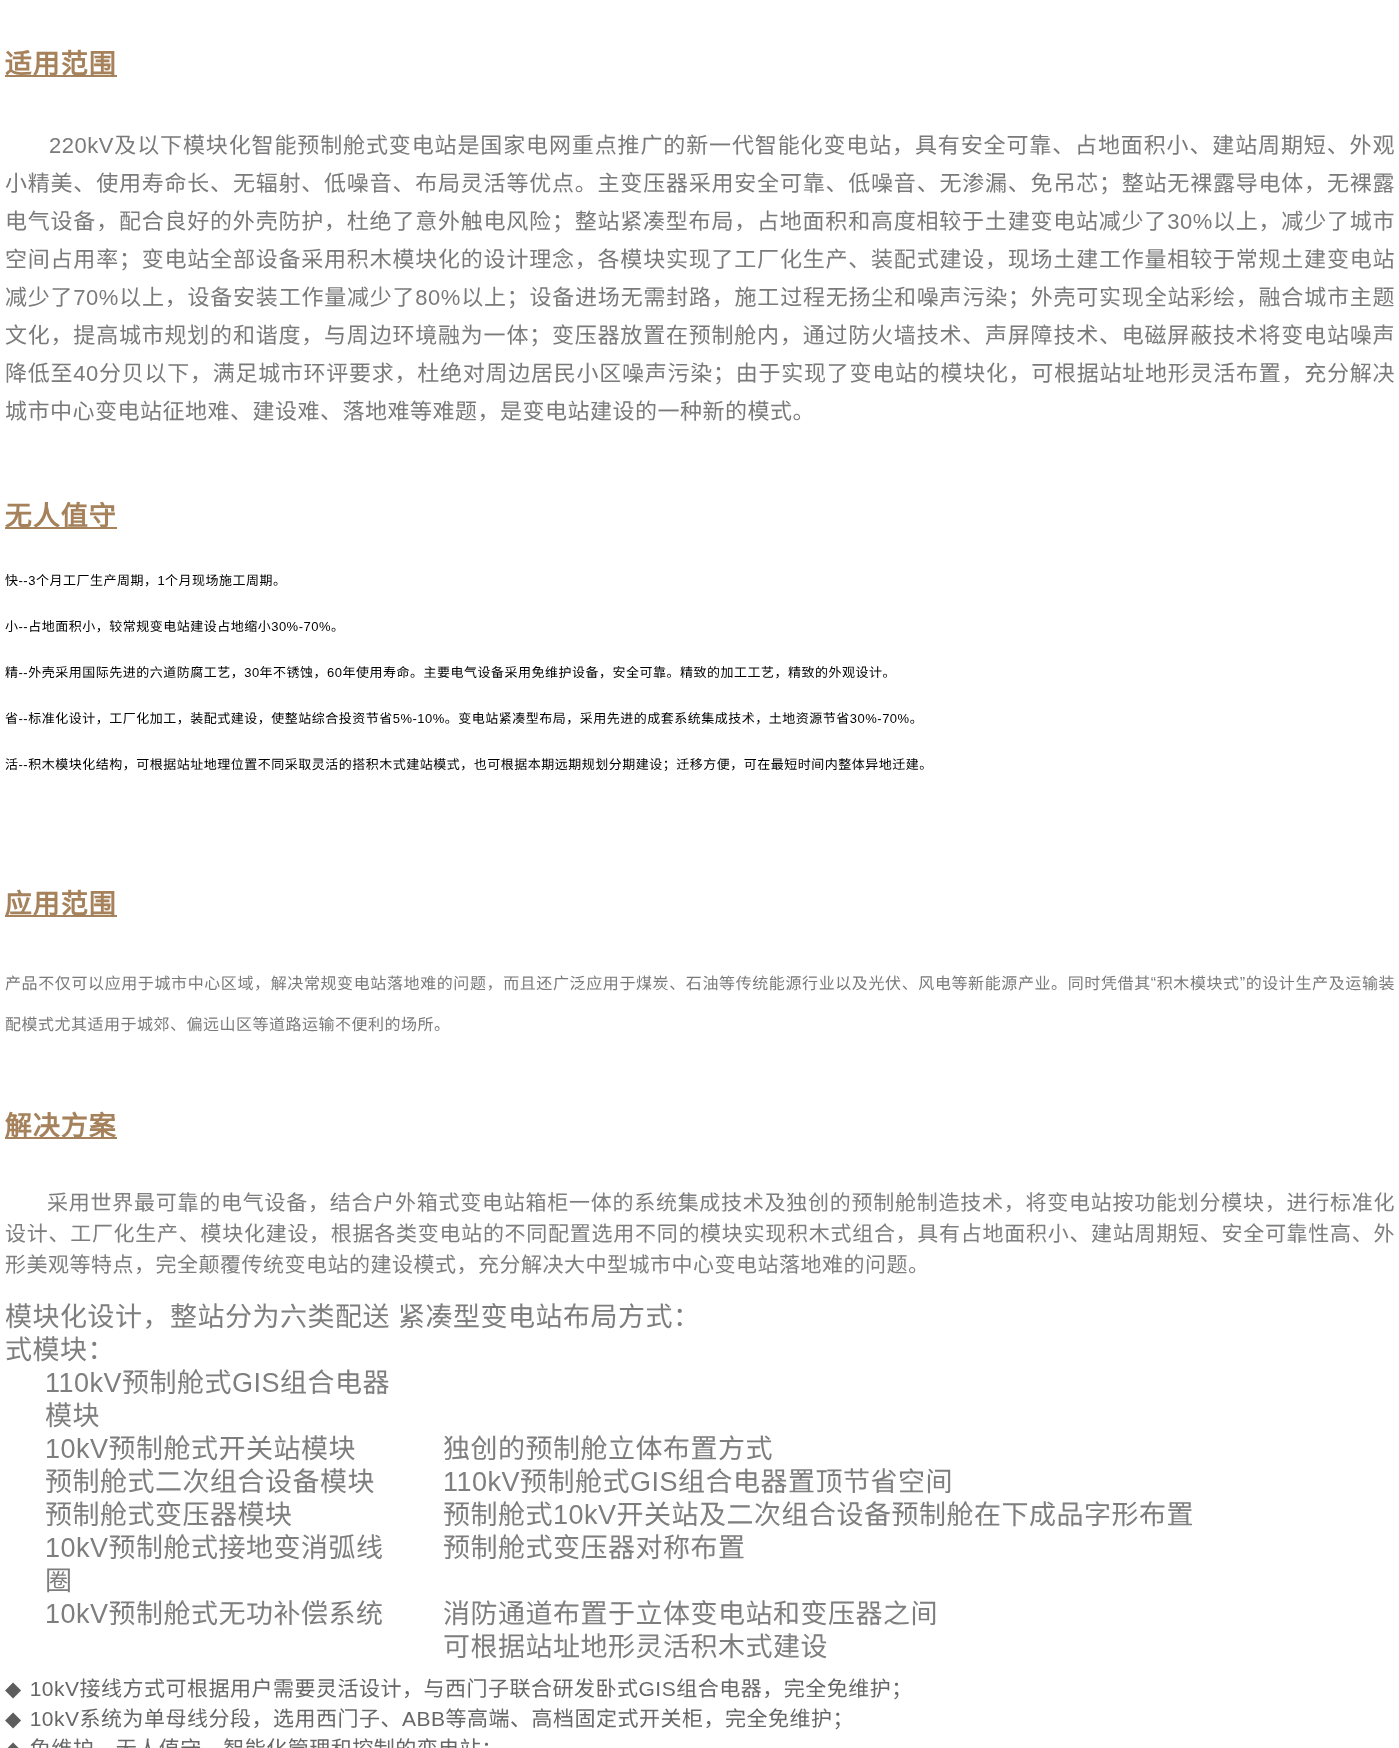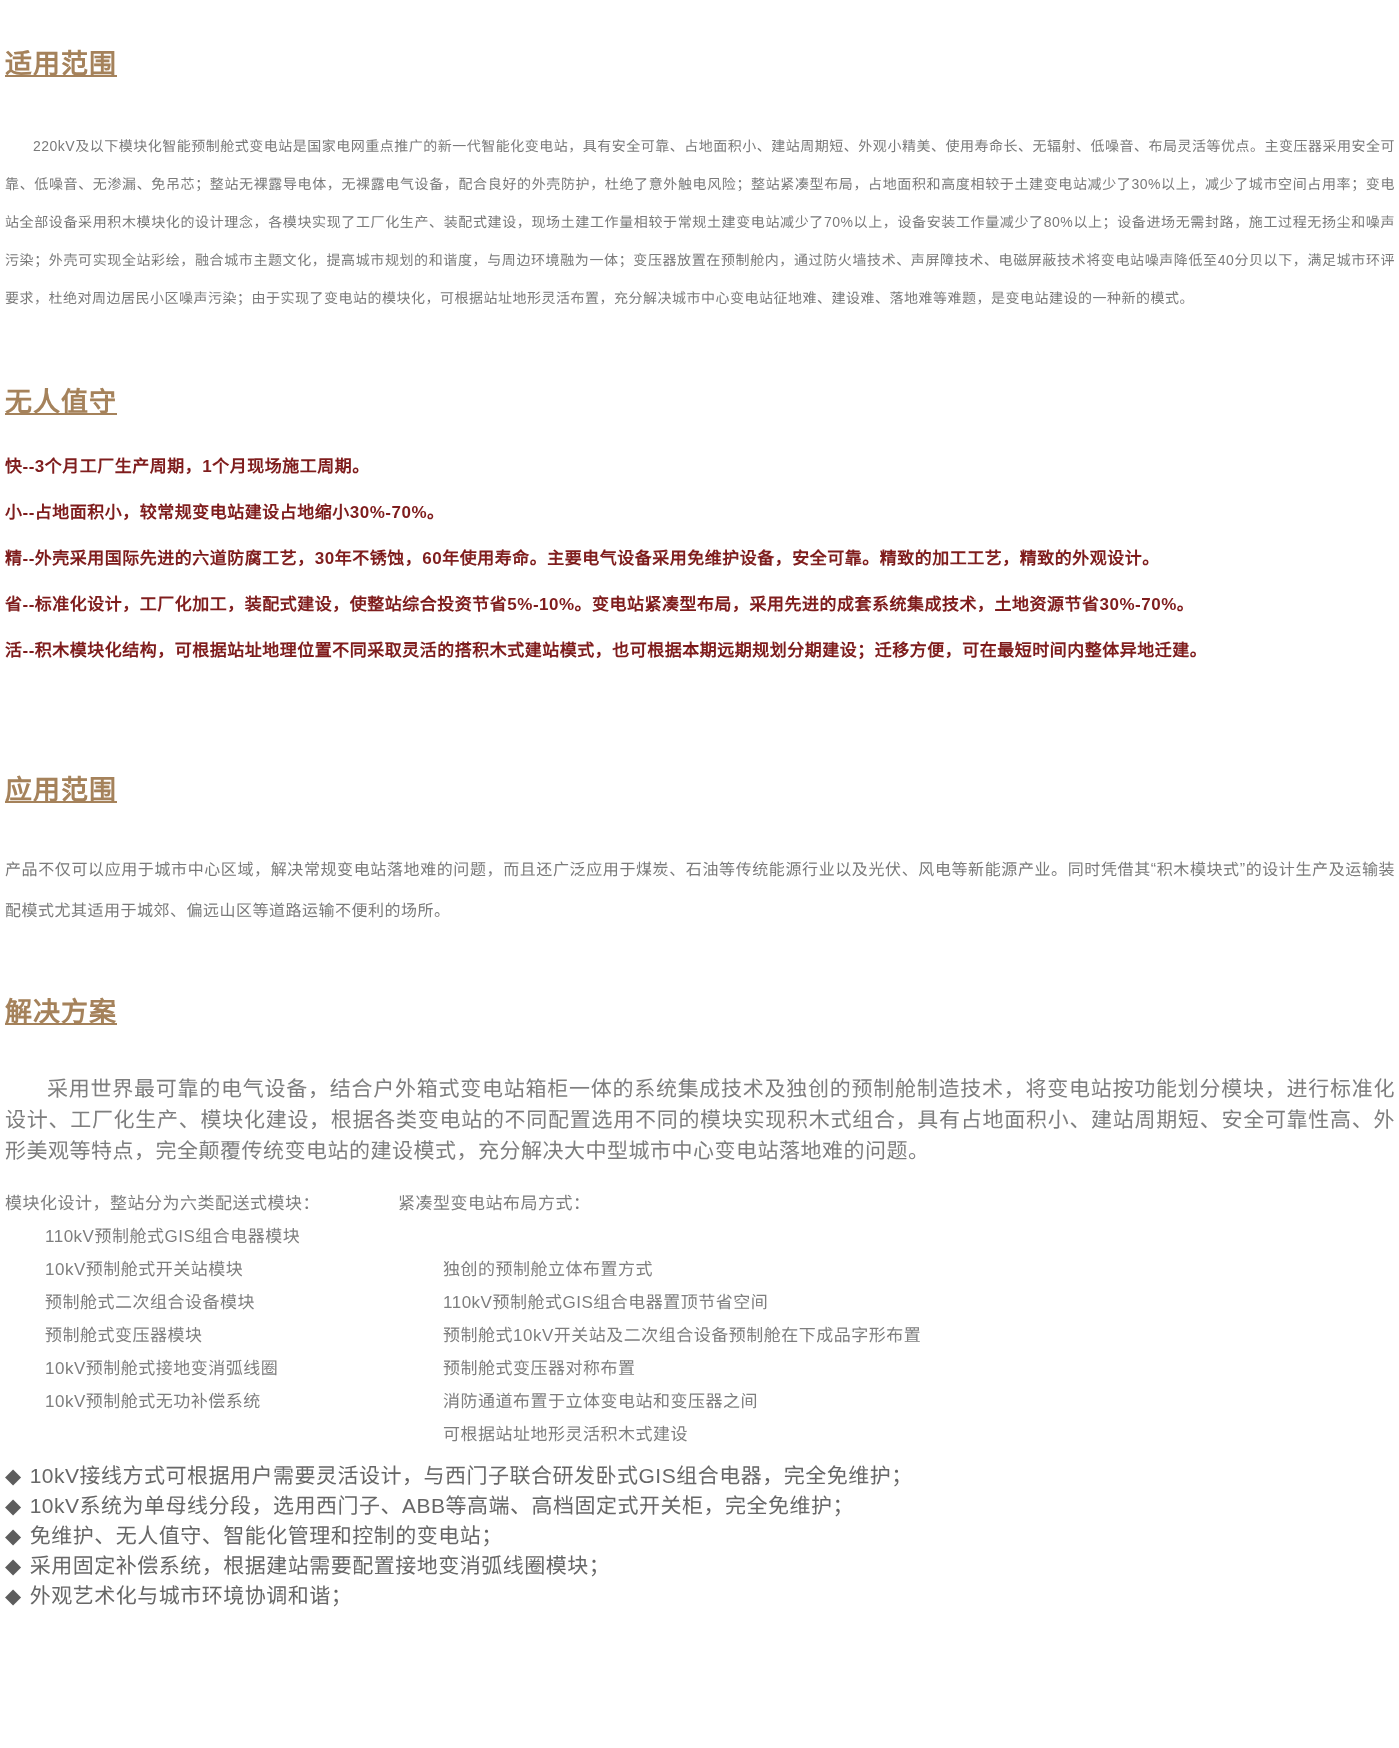--- a/index.html
+++ b/index.html
@@ -22,50 +22,49 @@
   }
 
   .para {
     color: #7a7a7a;
     text-align: justify;
     text-justify: inter-ideograph;
     letter-spacing: 0.5px;
   }
   .para-scope {
     margin-top: 46px;
-    font-size: 14px;
+    font-size: 22px;
     line-height: 38px;
     text-indent: 2em;
   }
   .title-features { margin-top: 68px; }
   .features { margin-top: 36px; }
   .feature-item {
-    font-size: 17px;
+    font-size: 13px;
     line-height: 24px;
     margin-bottom: 22px;
-    color: #7f1d1d;
+    color: #000000;
     letter-spacing: 0.5px;
-    font-weight: bold;
   }
   .title-application { margin-top: 110px; }
   .para-application {
     margin-top: 42px;
     font-size: 16px;
     line-height: 41px;
   }
   .title-solution { margin-top: 64px; }
   .para-solution {
     margin-top: 44px;
     font-size: 21px;
     line-height: 31px;
     text-indent: 2em;
     color: #7e7e7e;
   }
 
-  .grid { margin-top: 16px; font-size: 17px; color: #7e7e7e; letter-spacing: 0.5px; }
+  .grid { margin-top: 16px; font-size: 27px; color: #7e7e7e; letter-spacing: 0.5px; }
   .grid-row { display: flex; line-height: 33px; }
   .grid-left { width: 393px; flex: 0 0 393px; }
   .grid-right { flex: 1; }
   .grid-left.item { padding-left: 40px; }
   .grid-right.item { padding-left: 45px; }
 
   .diamonds { margin-top: 10px; }
   .diamond-row {
     font-size: 21px;
     line-height: 30px;

